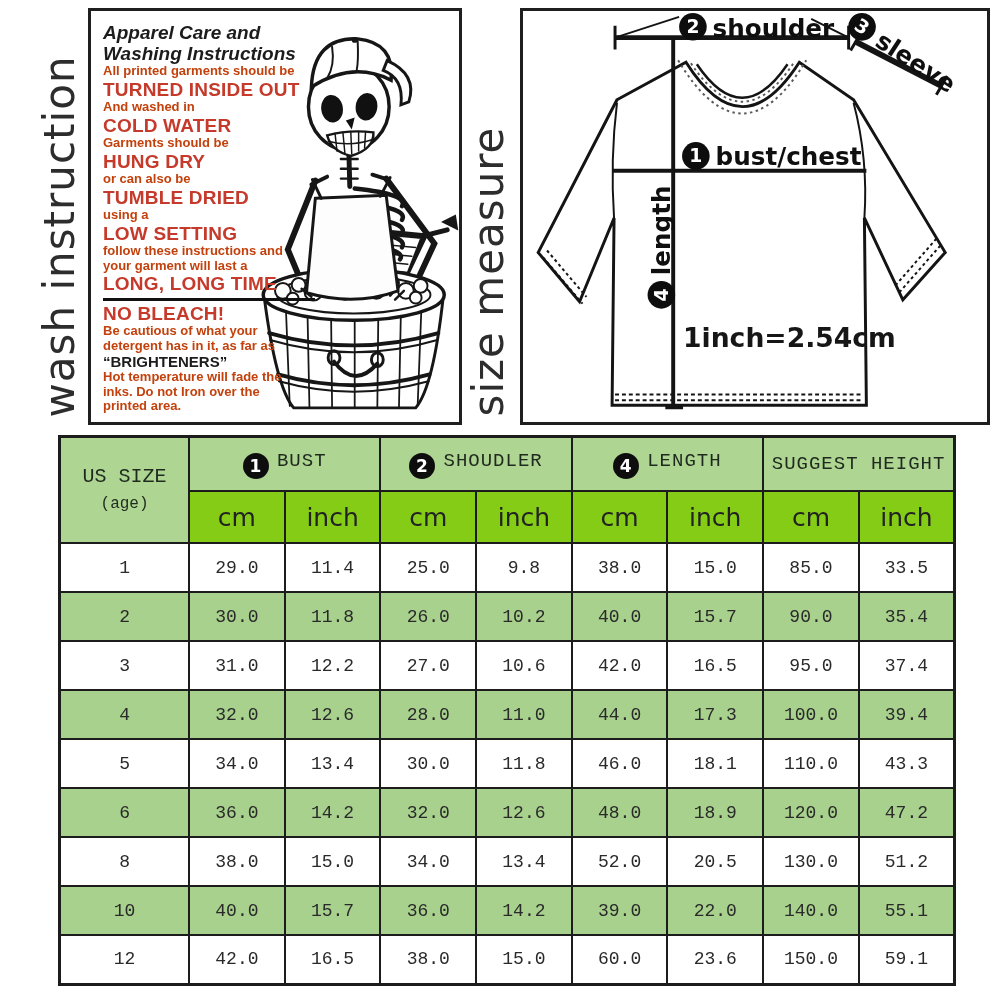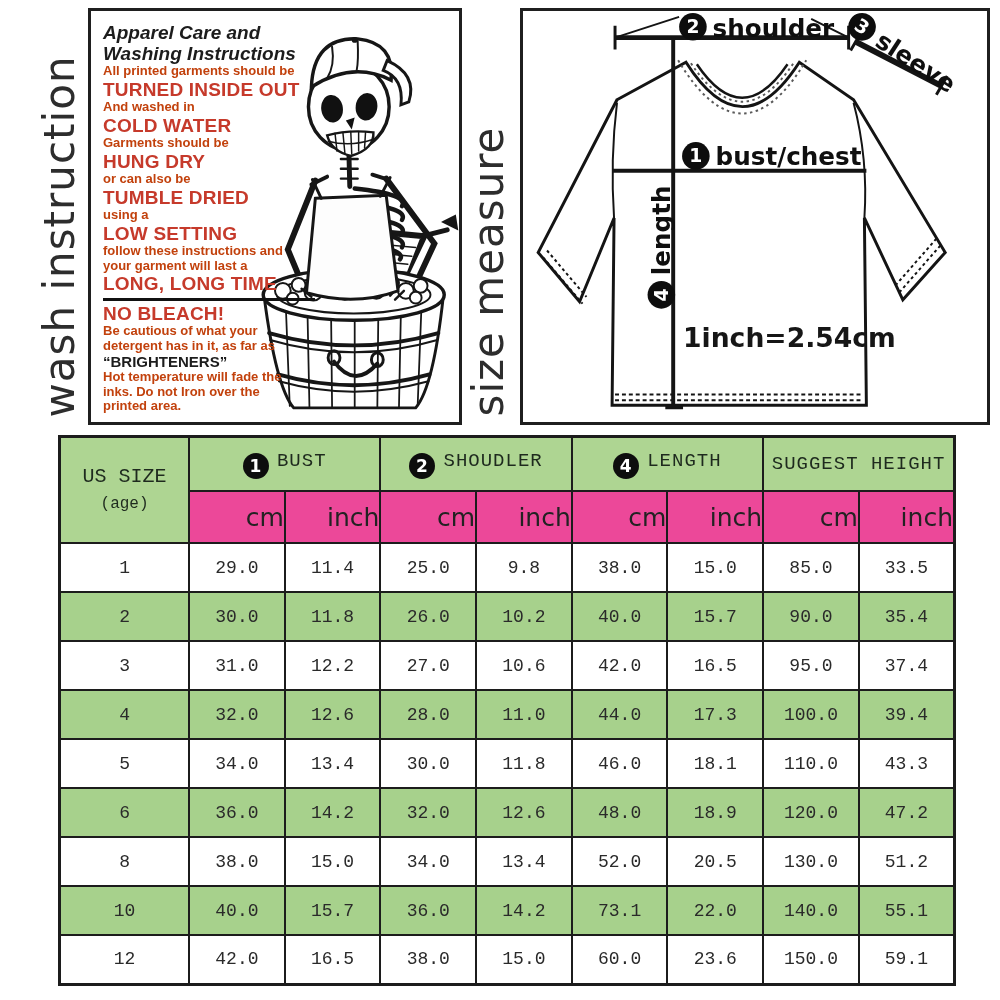--- a/index.html
+++ b/index.html
@@ -32,21 +32,21 @@
   .cnum{fill:#fff;font-family:"DejaVu Sans",sans-serif;font-weight:700;font-size:19px;text-anchor:middle;}
   .conv{fill:#161616;font-family:"DejaVu Sans",sans-serif;font-weight:700;font-size:27px;}
 
   
   .tablewrap{position:absolute;left:58px;top:435px;width:898px;height:548px;}
   table{border-collapse:collapse;table-layout:fixed;width:100%;height:100%;border:3px solid #1c1c1c;}
   th,td{border:2px solid #1c1c1c;text-align:center;vertical-align:middle;padding:0;}
   thead th{background:#aed592;font-weight:400;}
   .sizecol{width:14.2%;}
   .grouphead{font:400 19px "Liberation Mono",monospace;color:#1e2a1e;letter-spacing:1px;height:52px;}
-  .unit{background:#ec4899;font:400 25px "DejaVu Sans",sans-serif;color:#222;height:50px;text-align:right;}
+  .unit{background:#84cc16;font:400 25px "DejaVu Sans",sans-serif;color:#222;height:50px;}
   .uscell{font:400 20px/26px "Liberation Mono",monospace;color:#1e2a1e;}
   .uscell .age{font-size:16px;}
   tbody td{font:400 18px "Liberation Mono",monospace;color:#2a2a2a;background:#fff;}
   tbody tr{height:49px;}
   tbody tr:nth-of-type(even) td{background:#a7d18c;}
   .badge{display:inline-block;width:26px;height:26px;border-radius:50%;background:#0d0d0d;color:#fff;
          font:700 17px/26px "DejaVu Sans",sans-serif;text-align:center;vertical-align:-6px;margin-right:8px;}
 </style>
 </head>
 <body>
@@ -335,21 +335,21 @@
             <td>130.0</td>
             <td>51.2</td>
           </tr>
 
           <tr>
             <td>10</td>
             <td>40.0</td>
             <td>15.7</td>
             <td>36.0</td>
             <td>14.2</td>
-            <td>73.1</td>
+            <td>39.0</td>
             <td>22.0</td>
             <td>140.0</td>
             <td>55.1</td>
           </tr>
 
           <tr>
             <td>12</td>
             <td>42.0</td>
             <td>16.5</td>
             <td>38.0</td>

